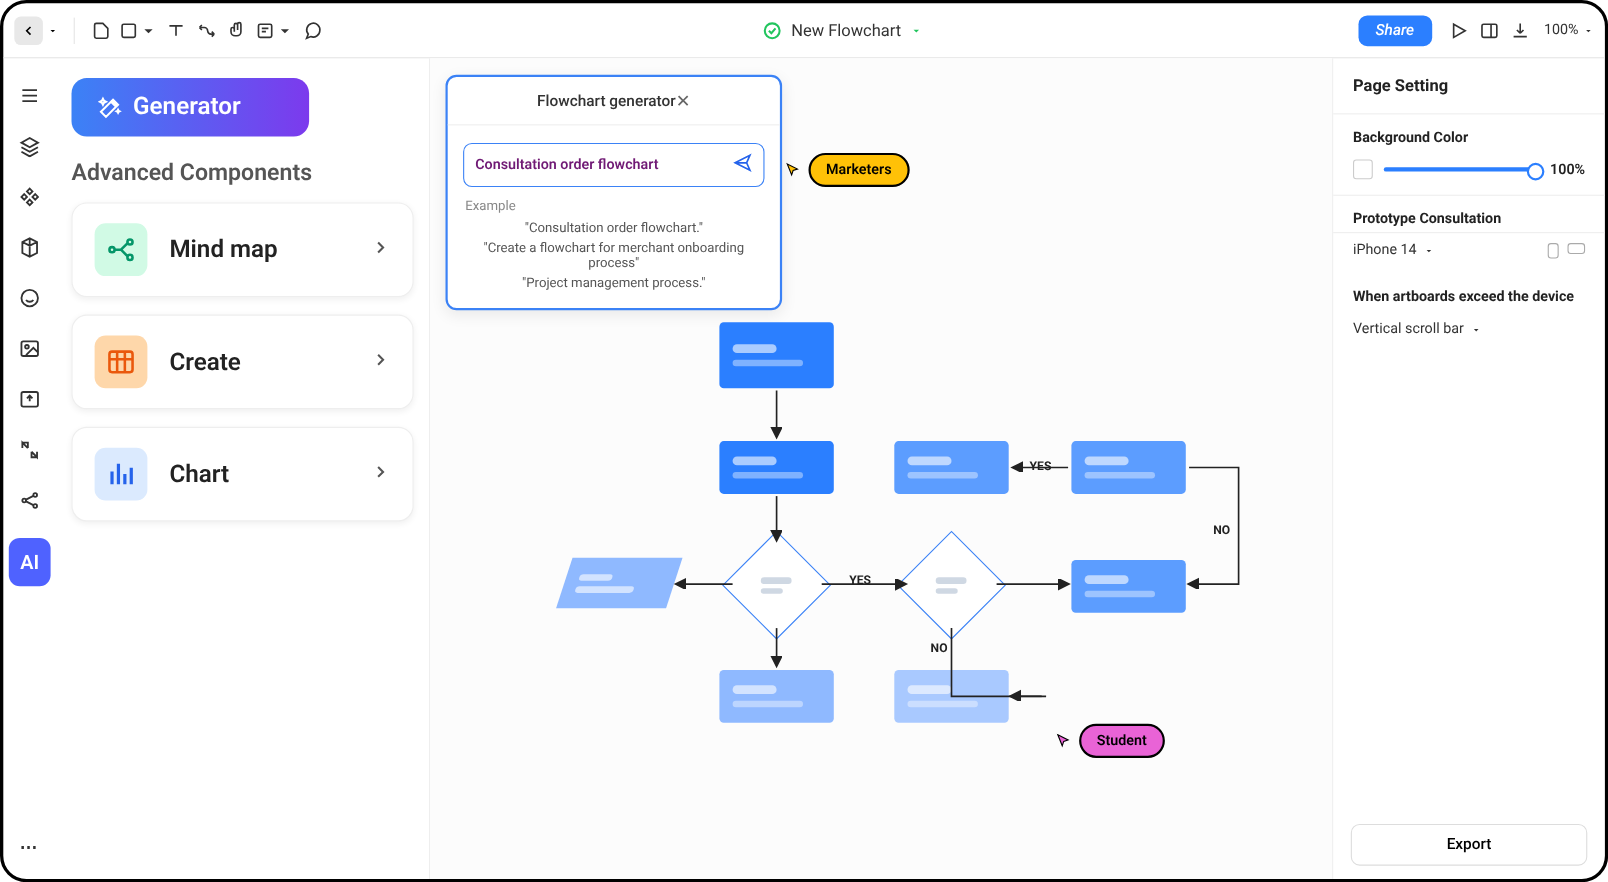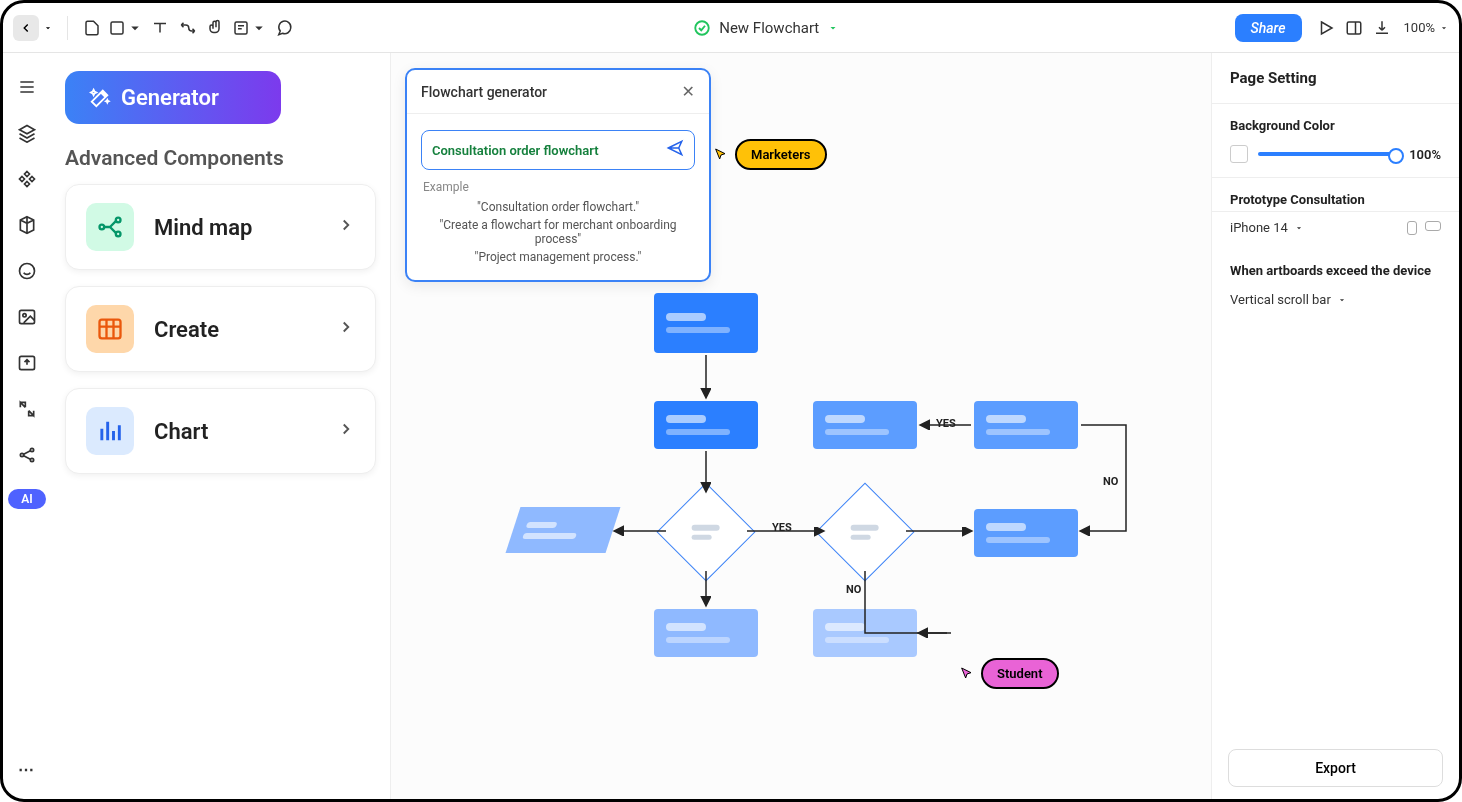--- a/index.html
+++ b/index.html
@@ -17,21 +17,21 @@
 .doc-title svg { color:#22c55e; }
 .share-btn { background:#2b7fff; color:#fff; padding:6px 16px; border-radius:8px; font-size:14px; font-weight:500; cursor:pointer; margin-right:10px;font-style:italic; }
 .zoom { font-size:13px; color:#333; margin-left:8px; display:flex; align-items:center; gap:4px; }
 
 
 .main { display:flex; height:calc(100% - 50px); }
 
 
 .rail { width:48px; display:flex; flex-direction:column; align-items:center; padding-top:20px; gap:18px; }
 .rail-btn { width:28px; height:28px; display:flex; align-items:center; justify-content:center; cursor:pointer; color:#333; }
-.rail-ai { width:38px; height:20px; background:#4f62ff; border-radius:10px; display:flex; align-items:center; justify-content:center; color:#fff; font-weight:600; font-size:12px; margin-top:2px; }
+.rail-ai { width:38px; height:44px; background:#4f62ff; border-radius:10px; display:flex; align-items:center; justify-content:center; color:#fff; font-weight:600; font-size:18px; margin-top:2px; }
 .rail-spacer { flex:1; }
 .rail-more { margin-bottom:20px; color:#333; letter-spacing:2px; font-weight:bold; cursor:pointer; }
 
 
 .left-panel { width:340px; padding:18px 14px; border-right:1px solid #eee; }
 .gen-btn { display:flex; align-items:center; gap:10px; background:linear-gradient(90deg,#3b82f6,#7c3aed); color:#fff; font-size:22px; font-weight:600; padding:14px 24px; border-radius:14px; cursor:pointer; width:216px; margin-bottom:22px; }
 .gen-btn svg { width:22px; height:22px; }
 .section-title { font-size:21px; font-weight:600; color:#555; margin-bottom:14px; }
 .comp-card { display:flex; align-items:center; gap:20px; background:#fff; border:1px solid #eee; border-radius:14px; padding:18px 20px; margin-bottom:16px; box-shadow:0 2px 6px rgba(0,0,0,0.06); cursor:pointer; }
 .comp-icon { width:48px; height:48px; border-radius:10px; display:flex; align-items:center; justify-content:center; }
@@ -40,24 +40,24 @@
 .comp-icon.orange { background:#fed7aa; color:#ea580c; }
 .comp-icon.blue { background:#dbeafe; color:#2563eb; }
 .comp-label { flex:1; font-size:22px; font-weight:600; color:#222; }
 .comp-arrow { color:#555; }
 
 
 .canvas { flex:1; position:relative; background:#fcfcfc; overflow:hidden; }
 
 
 .gen-popup { position:absolute; left:14px; top:15px; width:306px; background:#fff; border:2px solid #3b82f6; border-radius:10px; box-shadow:0 4px 14px rgba(0,0,0,0.08); }
-.gen-popup-hdr { display:flex; align-items:center; justify-content:space-between; padding:12px 14px; border-bottom:1px solid #eee; font-size:14px; font-weight:500; color:#333; }
+.gen-popup-hdr { display:flex; align-items:center; justify-content:center; padding:12px 14px; border-bottom:1px solid #eee; font-size:14px; font-weight:500; color:#333; }
 .gen-popup-close { cursor:pointer; color:#666; font-size:16px; }
 .gen-input-row { margin:16px 14px 10px; border:1.5px solid #3b82f6; border-radius:8px; display:flex; align-items:center; padding:8px 10px; }
-.gen-input { flex:1; border:none; outline:none; font-size:13px; color:#15803d; font-weight:600; background:transparent; }
+.gen-input { flex:1; border:none; outline:none; font-size:13px; color:#701a75; font-weight:600; background:transparent; }
 .gen-send { color:#2563eb; cursor:pointer; }
 .gen-example-lbl { font-size:12px; color:#888; padding:0 16px 4px; }
 .gen-example { font-size:12px; color:#555; text-align:center; padding:2px 16px; }
 .gen-popup-footer-space { height:14px; }
 
 
 .cursor-badge { position:absolute; display:flex; align-items:center; gap:6px; }
 .cursor-arrow { width:16px; height:16px; }
 .badge-pill { border:2px solid #000; border-radius:999px; padding:6px 14px; font-size:13px; font-weight:600; }
 .badge-yellow { background:#ffc107; }

